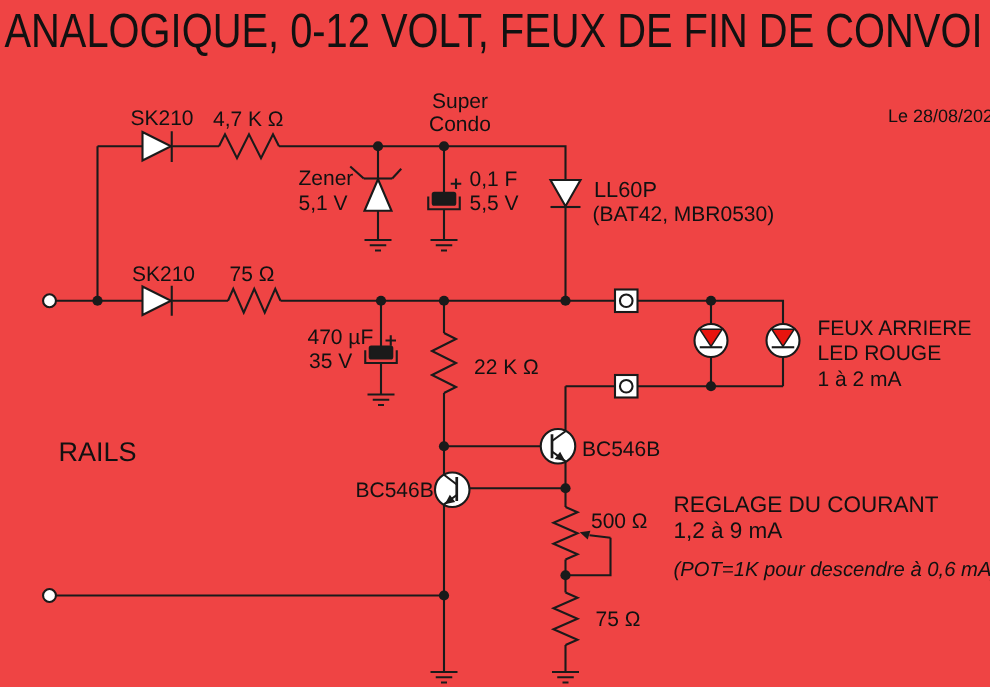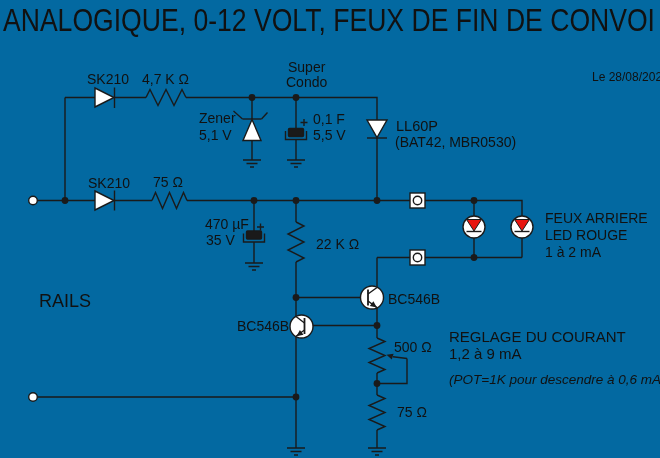--- a/index.html
+++ b/index.html
@@ -1,16 +1,16 @@
 <!DOCTYPE html>
 <html><head>
 <meta charset="utf-8">
 <style>
   html,body{margin:0;padding:0;background:#ffffff;}
-  #stage{position:relative;width:660px;height:458px;background:#0369a1;overflow:hidden;
+  #stage{position:relative;width:660px;height:458px;background:#ef4444;overflow:hidden;
          font-family:"Liberation Sans",sans-serif;}
   svg{display:block;}
   text{fill:#111111;font-family:"Liberation Sans",sans-serif;}
   .wire{stroke:#1a1a1a;stroke-width:1.4;fill:none;}
   .sym{stroke:#1a1a1a;stroke-width:1.4;fill:#ffffff;}
   .symk{stroke:#1a1a1a;stroke-width:1.4;fill:#1a1a1a;}
   .bar{stroke:#1a1a1a;stroke-width:1.8;fill:none;}
   .dot{fill:#1a1a1a;stroke:none;}
   .lbl{font-size:14px;}
   .lbl15{font-size:15px;}

